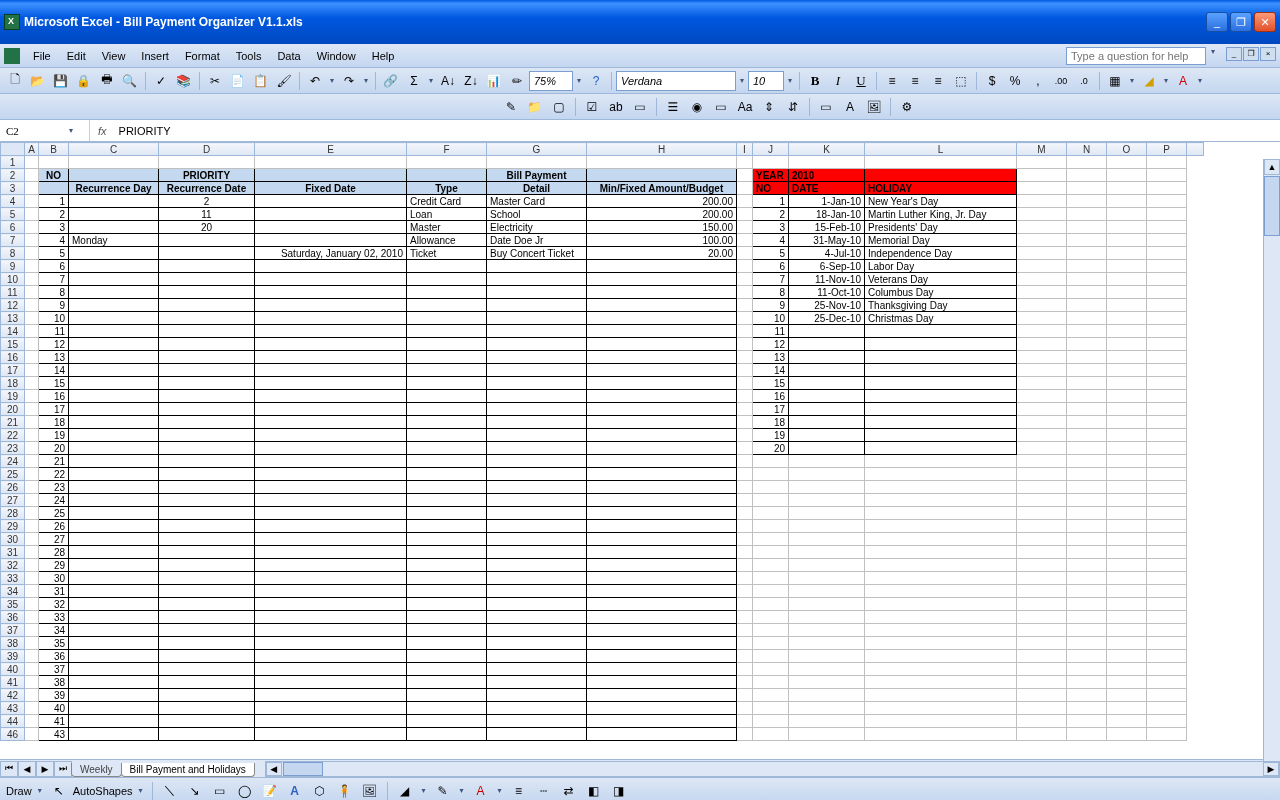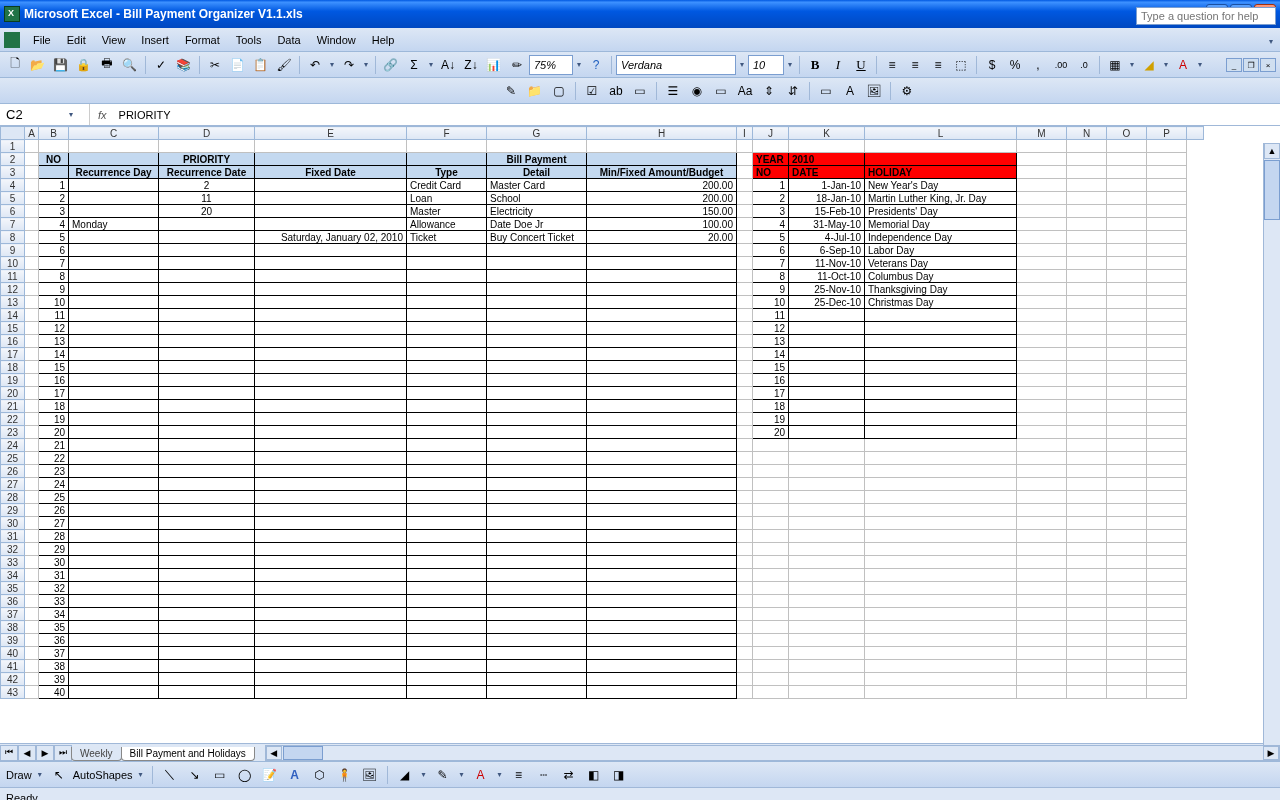--- a/index.html
+++ b/index.html
@@ -1,31 +1,31 @@
 <!DOCTYPE html>
 <html><head>
 <meta charset="utf-8">
 <style>
 * { box-sizing: border-box; margin: 0; padding: 0; }
 body { font-family: Tahoma, Arial, sans-serif; font-size: 11px; background: #ece9d8; overflow: hidden; width: 1280px; height: 800px; }
 
 
-.titlebar { background: linear-gradient(to bottom, #0058e1 0%, #3d91ff 8%, #0058e1 40%, #0048c0 100%); height: 28px; display: flex; align-items: center; padding: 0 4px; color: white; }
+.titlebar { background: linear-gradient(to bottom, #0058e1 0%, #3d91ff 8%, #0058e1 40%, #0048c0 100%); height: 44px; display: flex; align-items: center; padding: 0 4px; color: white; }
 .titlebar .app-icon { width: 16px; height: 16px; background: #217346; border: 1px solid #0a3d1c; margin-right: 4px; position: relative; }
 .titlebar .app-icon::after { content: "X"; position: absolute; font-size: 9px; font-weight: bold; color: white; top: 1px; left: 3px; }
 .titlebar .title { font-weight: bold; font-size: 12px; flex: 1; }
 .winbtns { display: flex; gap: 2px; }
 .winbtn { width: 22px; height: 20px; background: linear-gradient(#5aa2ff,#2a6fe0); border: 1px solid #1a4fa0; border-radius: 3px; color: white; font-size: 11px; display: flex; align-items: center; justify-content: center; cursor: pointer; }
 .winbtn.close { background: linear-gradient(#ff9a7a,#e0502a); border-color: #a03010; }
 
 
 .menubar { background: linear-gradient(#dde7f5,#c4d6f0); height: 24px; display: flex; align-items: center; padding: 0 4px; border-bottom: 1px solid #9db8d9; gap: 2px; }
 .menubar .app-icon-small { width: 16px; height: 16px; background: #217346; margin-right: 4px; }
 .menuitem { padding: 3px 7px; cursor: pointer; }
-.help-box { margin-left: auto; display: flex; align-items: flex-end; gap: 12px; flex-direction: column; }
+.help-box { margin-left: auto; display: flex; align-items: flex-start; gap: 2px; }
 .help-input { width: 140px; height: 18px; font-size: 11px; padding: 0 4px; border: 1px solid #7b9ed0; color: #999; }
 .small-winbtns { display: flex; gap: 1px; margin-left: 6px; }
 .small-winbtn { width: 16px; height: 14px; background: #d0dff0; border: 1px solid #7b9ed0; font-size: 8px; display: flex; align-items:center; justify-content:center; cursor:pointer; }
 
 
 .toolbar { background: linear-gradient(#dde7f5,#c4d6f0); height: 26px; display: flex; align-items: center; padding: 0 4px; border-bottom: 1px solid #9db8d9; gap: 1px; }
 .tbtn { width: 22px; height: 22px; display: flex; align-items: center; justify-content: center; cursor: pointer; border: 1px solid transparent; border-radius: 2px; font-size: 12px; }
 .tsep { width: 1px; height: 18px; background: #a0b8d8; margin: 0 3px; }
 .tdrop { width: 10px; font-size: 8px; color: #405880; cursor: pointer; text-align:center; }
 .fontbox, .sizebox, .zoombox { border: 1px solid #7b9ed0; background: white; height: 20px; font-size: 11px; padding: 0 4px; font-style: italic; }
@@ -35,21 +35,21 @@
 .tbold { font-weight: bold; font-family: 'Times New Roman'; font-size: 13px; }
 .tital { font-style: italic; font-family: 'Times New Roman'; font-size: 13px; }
 .tunder { text-decoration: underline; font-family: 'Times New Roman'; font-size: 13px; }
 
 
 .toolbar2 { background: linear-gradient(#dde7f5,#c4d6f0); height: 26px; display: flex; align-items: center; padding: 0 4px 0 500px; border-bottom: 1px solid #9db8d9; gap: 2px; }
 
 
 .formulabar { background: #fff; height: 22px; display: flex; align-items: center; border-bottom: 1px solid #a0b8d8; }
 .namebox { width: 90px; border-right: 1px solid #ccc; padding: 0 6px; display: flex; align-items: center; height:100%; background: white; }
-.namebox input { border: none; width: 60px; font-size: 13px; outline: none; }
+.namebox input { border: none; width: 60px; font-size: 11px; outline: none; font-family: Liberation Serif, serif; }
 .fx { padding: 0 8px; font-style: italic; color: #555; cursor: pointer; }
 .formula-input { flex: 1; border: none; font-size: 11px; padding: 0 4px; outline: none; }
 
 
 .sheet-area { position: relative; height: 635px; background: white; overflow: hidden; display:flex; flex-direction:column;}
 .grid-wrap { flex:1; overflow:auto; }
 table.grid { border-collapse: collapse; table-layout: fixed; }
 table.grid th, table.grid td { border: 1px solid #c0c0c0; font-size: 10px; padding: 0 3px; height: 13px; overflow: hidden; white-space: nowrap; }
 table.grid th { background: linear-gradient(#f4f6fb,#dde7f5); font-weight: normal; text-align: center; border-color:#9db8d9; color:#333; }
 table.grid th.rowhdr { width: 24px; text-align: center; }
@@ -1088,20 +1088,60 @@
             <td class=""></td>
             <td class=""></td>
             <td class=""></td>
             <td class=""></td>
             <td class=""></td>
             <td class=""></td>
             <td class=""></td>
             <td class=""></td>
             <td style="border:none;"></td>
           </tr>
+          <tr>
+            <th class="rowhdr">44</th>
+            <td class=""></td>
+            <td class="cell-b r">41</td>
+            <td class="cell-b"></td>
+            <td class="cell-b"></td>
+            <td class="cell-b"></td>
+            <td class="cell-b"></td>
+            <td class="cell-b"></td>
+            <td class="cell-b"></td>
+            <td class=""></td>
+            <td class=""></td>
+            <td class=""></td>
+            <td class=""></td>
+            <td class=""></td>
+            <td class=""></td>
+            <td class=""></td>
+            <td class=""></td>
+            <td style="border:none;"></td>
+          </tr>
+          <tr>
+            <th class="rowhdr">46</th>
+            <td class=""></td>
+            <td class="cell-b r">43</td>
+            <td class="cell-b"></td>
+            <td class="cell-b"></td>
+            <td class="cell-b"></td>
+            <td class="cell-b"></td>
+            <td class="cell-b"></td>
+            <td class="cell-b"></td>
+            <td class=""></td>
+            <td class=""></td>
+            <td class=""></td>
+            <td class=""></td>
+            <td class=""></td>
+            <td class=""></td>
+            <td class=""></td>
+            <td class=""></td>
+            <td style="border:none;"></td>
+          </tr>
         </tbody>
       </table>
   </div>
   <div class="vscroll">
     <div class="uarrow">▲</div>
     <div class="vthumb"></div>
     <div class="darrow">▼</div>
   </div>
 
   <div class="sheet-tabs">

